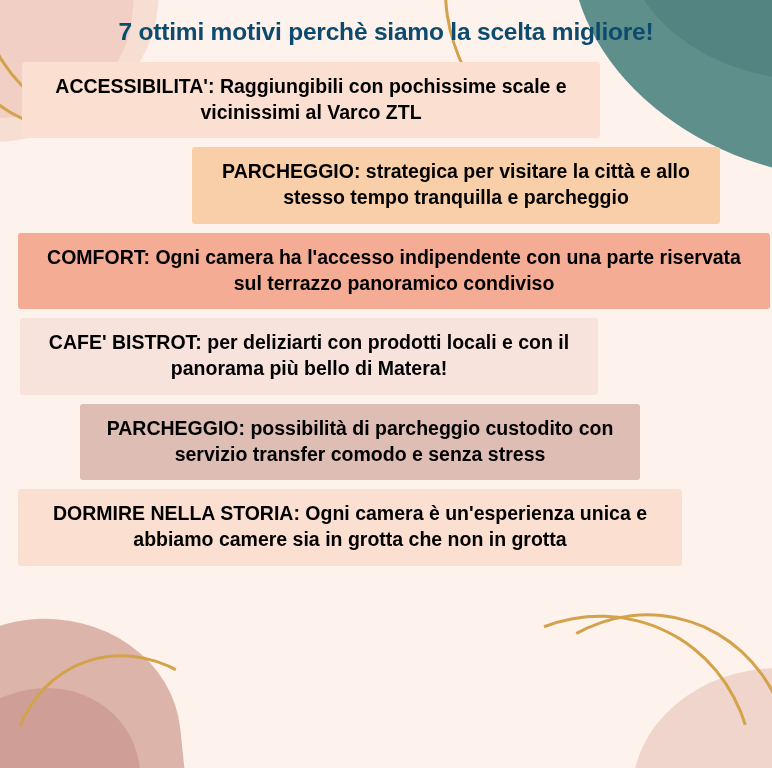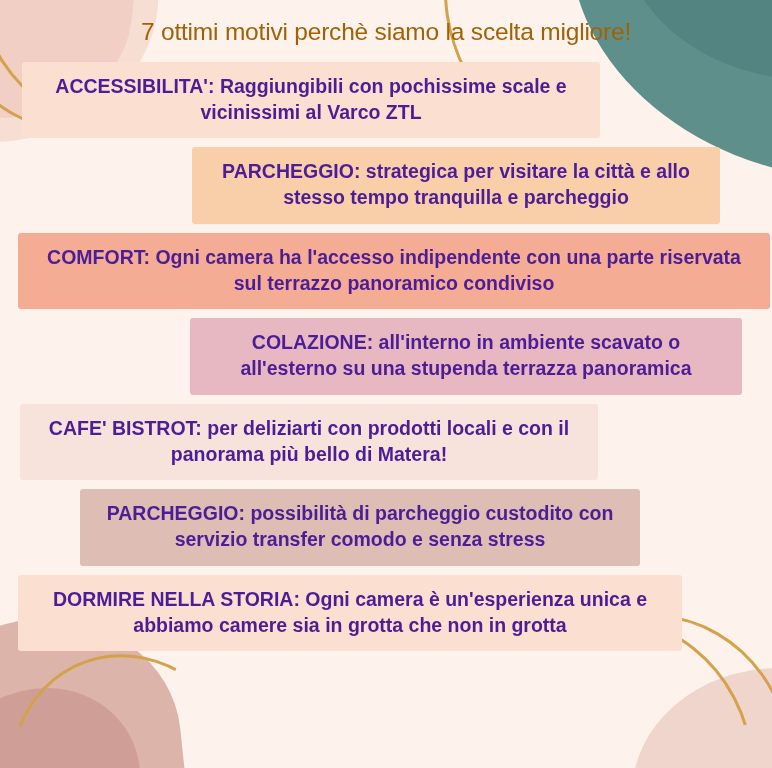--- a/index.html
+++ b/index.html
@@ -118,35 +118,35 @@
     font-size: 62px;
     font-weight: bold;
     font-style: italic;
     letter-spacing: 1px;
     padding-top: 16px;
     line-height: 1.05;
     text-shadow: 0 0 0 #6ba3a0;
   }
   .subtitle {
     text-align: center;
-    color: #a16207;
+    color: #0c4a6e;
     font-size: 24.5px;
-    font-weight: normal;
+    font-weight: bold;
     margin-top: 18px;
     margin-bottom: 16px;
     letter-spacing: -0.2px;
   }
   .rows {
     padding: 0 0;
   }
   .row {
     box-sizing: border-box;
     padding: 12px 16px 13px 16px;
     margin-bottom: 9px;
-    color: #4c1d95;
+    color: #000000;
     font-size: 19.5px;
     font-weight: bold;
     line-height: 1.32;
     border-radius: 3px;
   }
   .row .lead { font-weight: bold; }
   .align-center { text-align: center; }
 </style>
 </head>
 <body>
@@ -167,19 +167,18 @@
   <div class="deco gold-arc gold-br-1"></div>
   <div class="deco gold-arc gold-br-2"></div>
   <div class="deco gold-arc gold-bl-1"></div>
 
   <div class="content">
     <div class="subtitle">7 ottimi motivi perchè siamo la scelta migliore!</div>
     <div class="rows">
         <div class="row align-center" style="background: rgb(251, 224, 210); margin-left: 22px; width: 578px;"><span class="lead">ACCESSIBILITA':</span><span> Raggiungibili con pochissime scale e vicinissimi al Varco ZTL</span></div>
         <div class="row align-center" style="background: rgb(248, 207, 169); margin-left: 192px; width: 528px;"><span class="lead">PARCHEGGIO:</span><span> strategica per visitare la città e allo stesso tempo tranquilla e parcheggio</span></div>
         <div class="row align-center" style="background: rgb(244, 172, 148); margin-left: 18px; width: 752px;"><span class="lead">COMFORT:</span><span> Ogni camera ha l'accesso indipendente con una parte riservata sul terrazzo panoramico condiviso</span></div>
-        <div class="row align-center" style="background: rgb(231, 184, 194); margin-left: 190px; width: 552px;"><span class="lead">COLAZIONE:</span><span> all'interno in ambiente scavato o all'esterno su una stupenda terrazza panoramica</span></div>
         <div class="row align-center" style="background: rgb(247, 227, 220); margin-left: 20px; width: 578px;"><span class="lead">CAFE' BISTROT:</span><span> per deliziarti con prodotti locali e con il panorama più bello di Matera!</span></div>
         <div class="row align-center" style="background: rgb(221, 189, 180); margin-left: 80px; width: 560px;"><span class="lead">PARCHEGGIO:</span><span> possibilità di parcheggio custodito con servizio transfer comodo e senza stress</span></div>
         <div class="row align-center" style="background: rgb(251, 224, 210); margin-left: 18px; width: 664px;"><span class="lead">DORMIRE NELLA STORIA:</span><span> Ogni camera è un'esperienza unica  e abbiamo camere sia in grotta che non in grotta</span></div>
       </div>
   </div>
 </div>
 
 </body></html>

